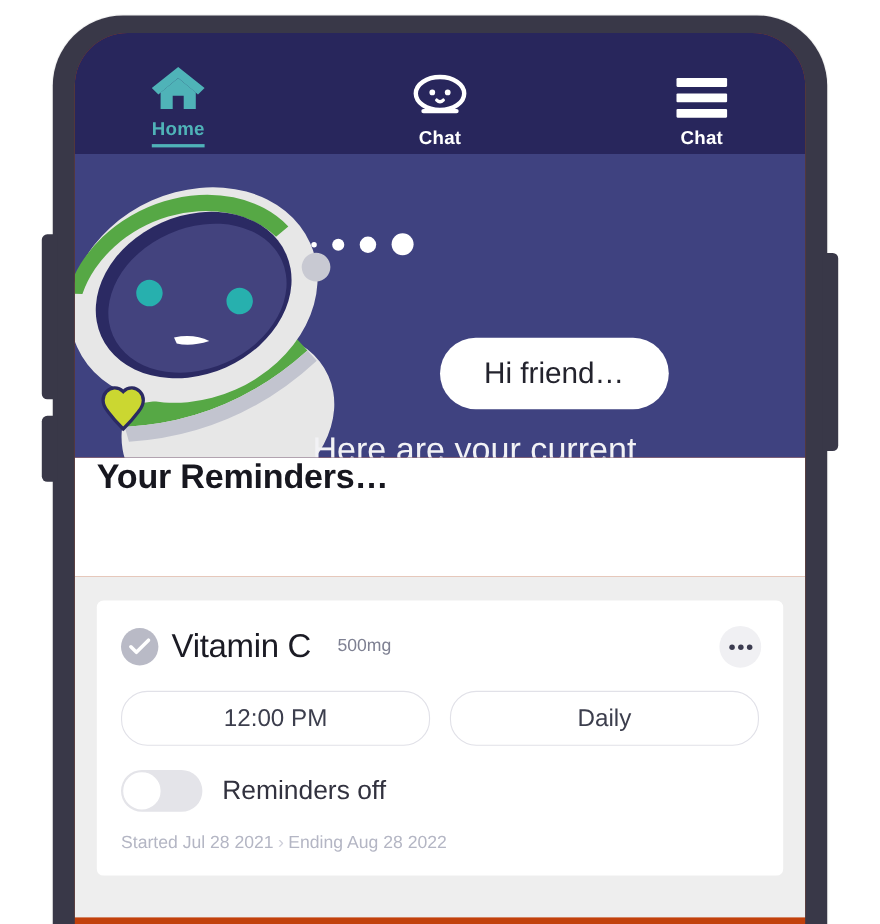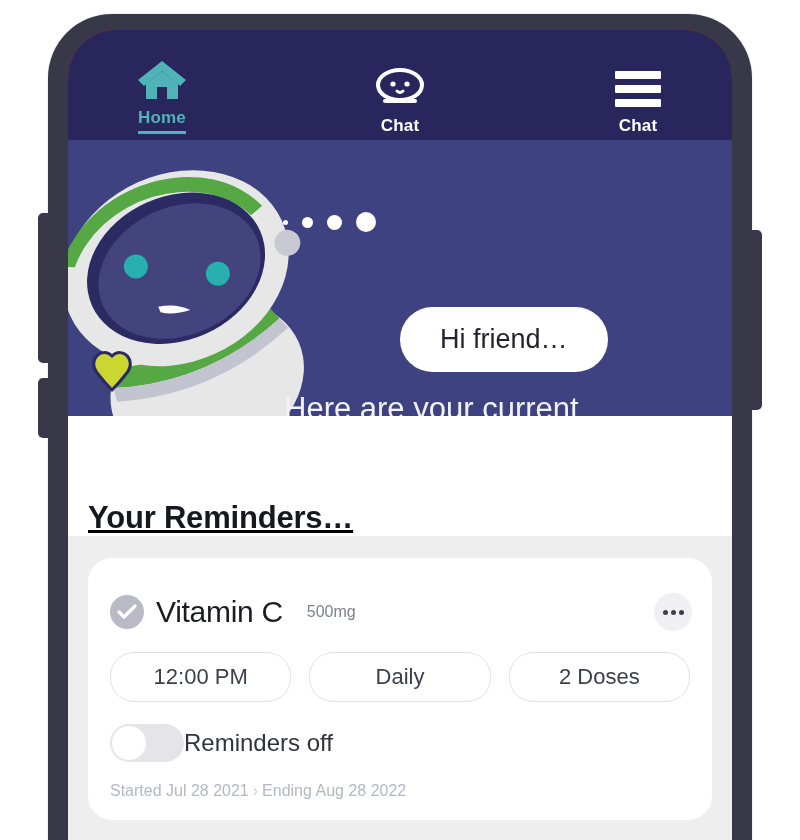--- a/index.html
+++ b/index.html
@@ -163,45 +163,44 @@
     left: 216px;
     top: 248px;
     width: 420px;
     font-size: 31px;
     line-height: 1.38;
     color: #f2f2f5;
   }
 
   
   .title-band {
-    height: 120px;
-    background: #ffffff;
-    display: flex;
-    align-items: flex-end;
+    height: 108px;
+    background: #ffffff;
+    display: flex;
+    align-items: flex-start;
     padding-left: 20px;
-    text-decoration: underline;
   }
   .page-title {
     font-size: 31px;
     font-weight: bold;
     color: #17171f;
     letter-spacing: -0.2px;
   }
 
   
   .list-area {
     background: #eeeeee;
     padding: 22px 20px 0 20px;
     height: 310px;
   }
 
   .card {
     background: #ffffff;
-    border-radius: 24px;
-    padding: 34px 22px 20px 22px;
+    border-radius: 6px;
+    padding: 22px 22px 20px 22px;
     position: relative;
   }
 
   .card-head {
     display: flex;
     align-items: center;
     position: relative;
     height: 40px;
   }
   .check-badge {
@@ -272,20 +271,21 @@
   }
   .switch .knob {
     position: absolute;
     left: 1px; top: 1px;
     width: 36px; height: 36px;
     border-radius: 50%;
     background: #ffffff;
     border: 1.5px solid #e4e4e9;
   }
   .toggle-label {
+    margin-left: 18px;
     font-size: 24px;
     color: #32323f;
   }
 
   .dates {
     margin-top: 20px;
     font-size: 16px;
     color: #b4b6c4;
     white-space: nowrap;
   }
@@ -402,21 +402,20 @@
           <span class="more-btn">
             <i></i>
               <i></i>
               <i></i>
           </span>
         </div>
 
         <div class="chips">
           <span class="chip">12:00 PM</span>
           <span class="chip">Daily</span>
-          <span class="chip">2 Doses</span>
         </div>
 
         <div class="toggle-row">
           <span class="switch">
             <span class="knob"></span>
           </span>
           <span class="toggle-label">Reminders off</span>
         </div>
 
         <div class="dates">

